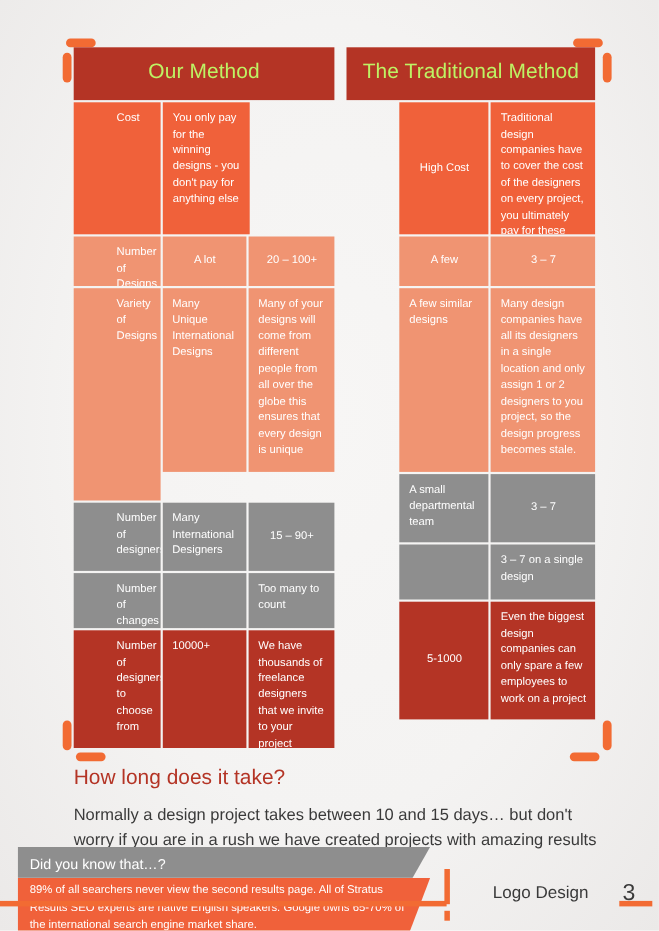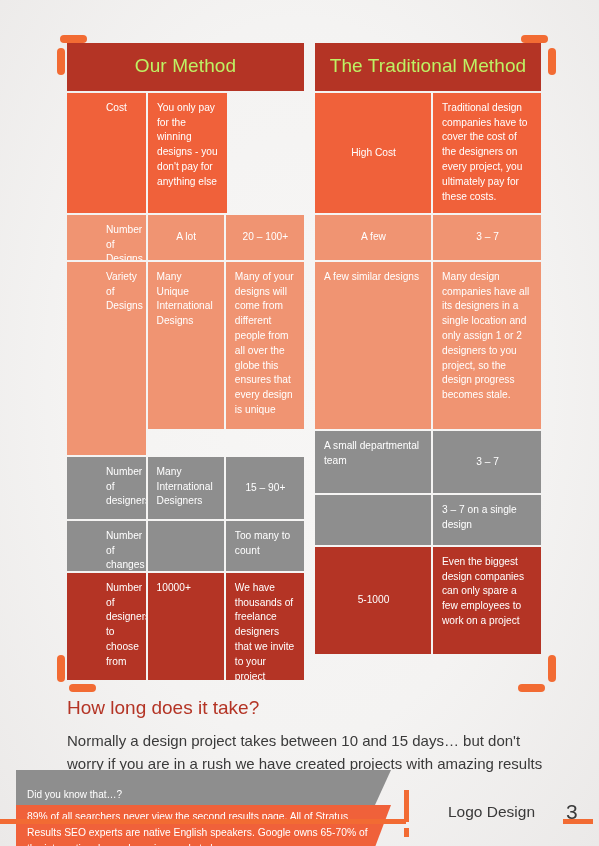--- a/index.html
+++ b/index.html
@@ -71,21 +71,21 @@
     line-height: 1.45;
     padding: 8px 8px 8px 9px;
     overflow: hidden;
   }
 
   
   .table.left  .c0 { width: 79px; padding-left: 39px; }
   .table.left  .c1 { width: 77px; }
   .table.left  .c2 { width: 79px; }
   
-  .table.right .c0 { width: 116px; }
+  .table.right .c0 { width: 92px; margin-left: 48px; }
   .table.right .c1 { width: 108px; }
 
   .center { text-align: center; display: flex; align-items: center; justify-content: center; }
 
   
   .tone-orange { background: #f0613a; }
   .tone-salmon { background: #f09472; }
   .tone-gray   { background: #8e8e8e; }
   .tone-brick  { background: #b43425; }
 
@@ -112,23 +112,23 @@
   
   .ribbon {
     position: absolute;
     left: 16px;
     top: 770px;
     width: 375px;
   }
   .ribbon-top {
     background: #8e8e8e;
     color: #ffffff;
-    font-size: 10px;
+    font-size: 13px;
     line-height: 1.4;
-    padding: 18px 0 3px 11px;
+    padding: 7px 0 3px 11px;
     width: 100%;
     clip-path: polygon(0 0, 100% 0, calc(100% - 16px) 100%, 0 100%);
   }
   .ribbon-body {
     background: #f0613a;
     color: #ffffff;
     font-size: 10.3px;
     line-height: 1.55;
     padding: 4px 22px 6px 11px;
     width: 100%;

